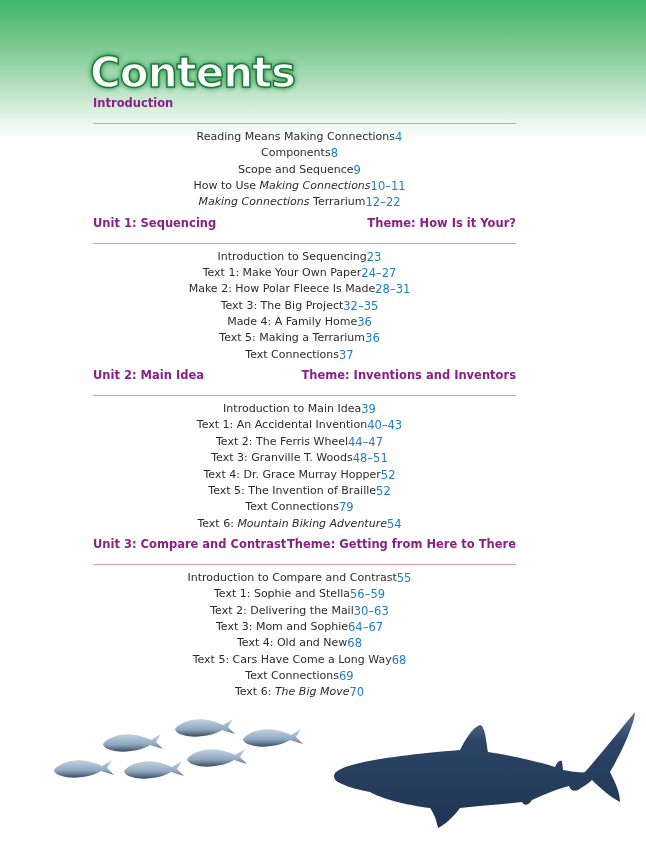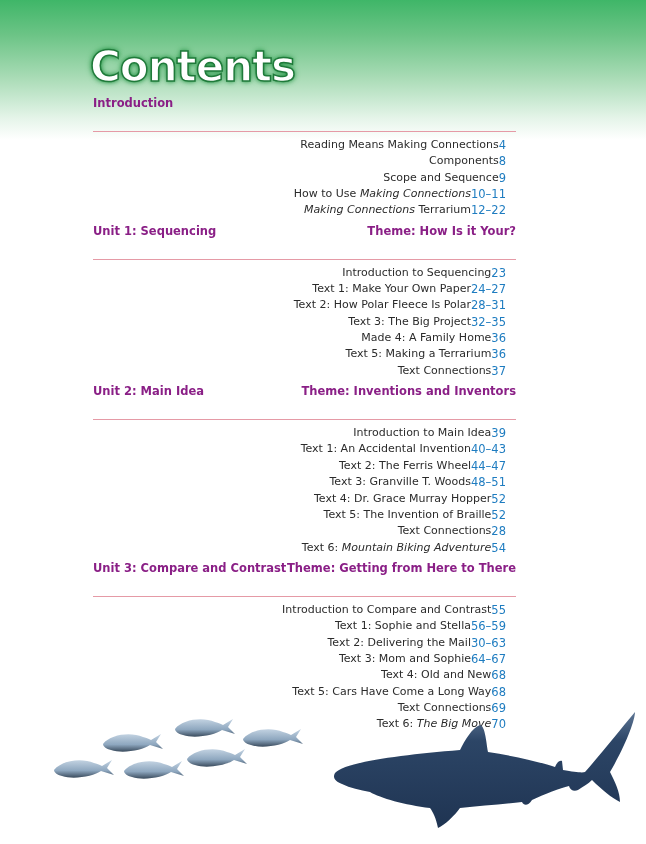--- a/index.html
+++ b/index.html
@@ -6,38 +6,38 @@
   body {
     width:646px; height:844px; position:relative; overflow:hidden;
     background:#ffffff;
     font-family:"DejaVu Sans", sans-serif;
   }
   .header-bg {
     position:absolute; left:0; top:0; width:646px; height:140px;
     background:linear-gradient(to bottom, #3fb668 0%, #6cc486 25%, #a8dbb5 55%, #e6f5ea 85%, #ffffff 100%);
   }
   .title {
-    position:absolute; left:90px; top:46px; margin:0;
+    position:absolute; left:90px; top:52px; margin:0;
     font-family:"DejaVu Sans", sans-serif; font-weight:bold; font-size:42px;
     color:#ffffff; letter-spacing:-1px; line-height:1;
     -webkit-text-stroke:1.5px #1f7a3a;
     text-shadow:0 0 4px #2f9a4e, 0 0 6px #2f9a4e;
   }
   .toc {
     position:absolute; left:93px; top:95px; width:423px;
   }
   .section-head {
     display:flex; justify-content:space-between; align-items:flex-end;
     font-weight:bold; font-size:11.5px; color:#8a1f86;
-    padding-bottom:21px; border-bottom:1.5px solid #e59aa6;
+    padding-bottom:13px; border-bottom:1.5px solid #e59aa6;
     height:15px;
   }
   .section-list { margin:5px 0 4px 0; padding:0; list-style:none; }
   .entry {
-    display:flex; justify-content:flex-end;
+    display:flex; justify-content:center;
     font-size:11px; color:#2b2b2b; height:16.35px; line-height:16.35px;
   }
   .entry .pg { color:#1e7cc0; font-size:11.5px; padding-right:10px; }
   .entry .txt .it { font-style:italic; }
   .section { margin-bottom:0; }
   .fish-wrap { position:absolute; left:40px; top:700px; width:280px; height:100px; }
   .shark-wrap { position:absolute; left:320px; top:700px; width:326px; height:144px; }
 </style>
 </head>
 <body>
@@ -82,21 +82,21 @@
       <ul class="section-list">
         <li class="entry">
           <span class="txt"><span>Introduction to Sequencing</span></span>
           <span class="pg">23</span>
         </li>
         <li class="entry">
           <span class="txt"><span>Text 1: Make Your Own Paper</span></span>
           <span class="pg">24–27</span>
         </li>
         <li class="entry">
-          <span class="txt"><span>Text 2: How Polar Fleece Is Polar</span></span>
+          <span class="txt"><span>Make 2: How Polar Fleece Is Made</span></span>
           <span class="pg">28–31</span>
         </li>
         <li class="entry">
           <span class="txt"><span>Text 3: The Big Project</span></span>
           <span class="pg">32–35</span>
         </li>
         <li class="entry">
           <span class="txt"><span>Made 4: A Family Home</span></span>
           <span class="pg">36</span>
         </li>
@@ -135,21 +135,21 @@
         <li class="entry">
           <span class="txt"><span>Text 4: Dr. Grace Murray Hopper</span></span>
           <span class="pg">52</span>
         </li>
         <li class="entry">
           <span class="txt"><span>Text 5: The Invention of Braille</span></span>
           <span class="pg">52</span>
         </li>
         <li class="entry">
           <span class="txt"><span>Text Connections</span></span>
-          <span class="pg">28</span>
+          <span class="pg">79</span>
         </li>
         <li class="entry">
           <span class="txt"><span>Text 6: </span><span class="it">Mountain Biking Adventure</span></span>
           <span class="pg">54</span>
         </li>
       </ul>
     </div>
     <div class="section">
       <div class="section-head">
         <span>Unit 3: Compare and Contrast</span>

